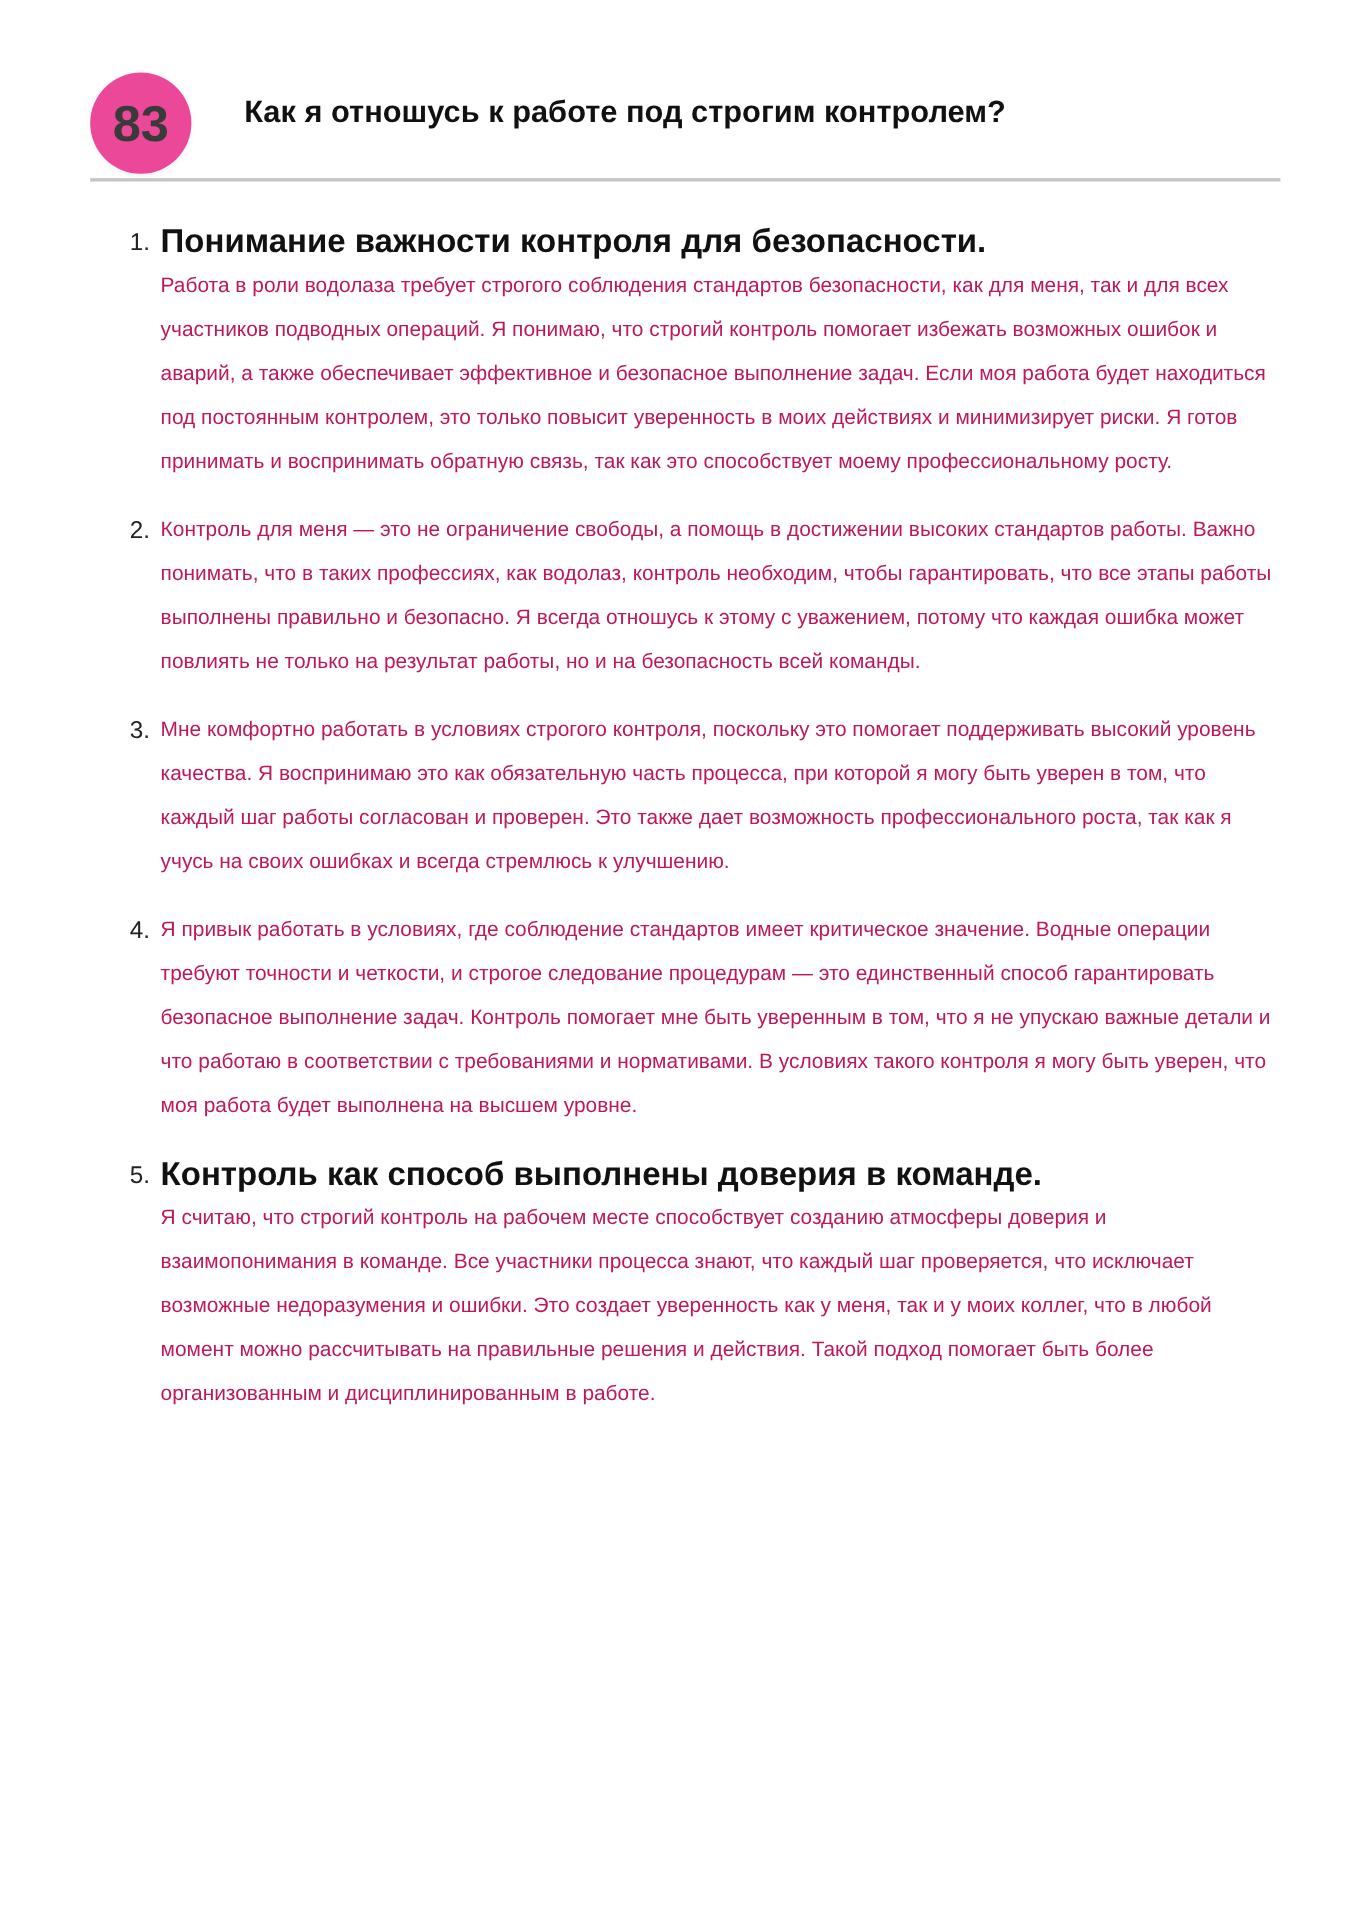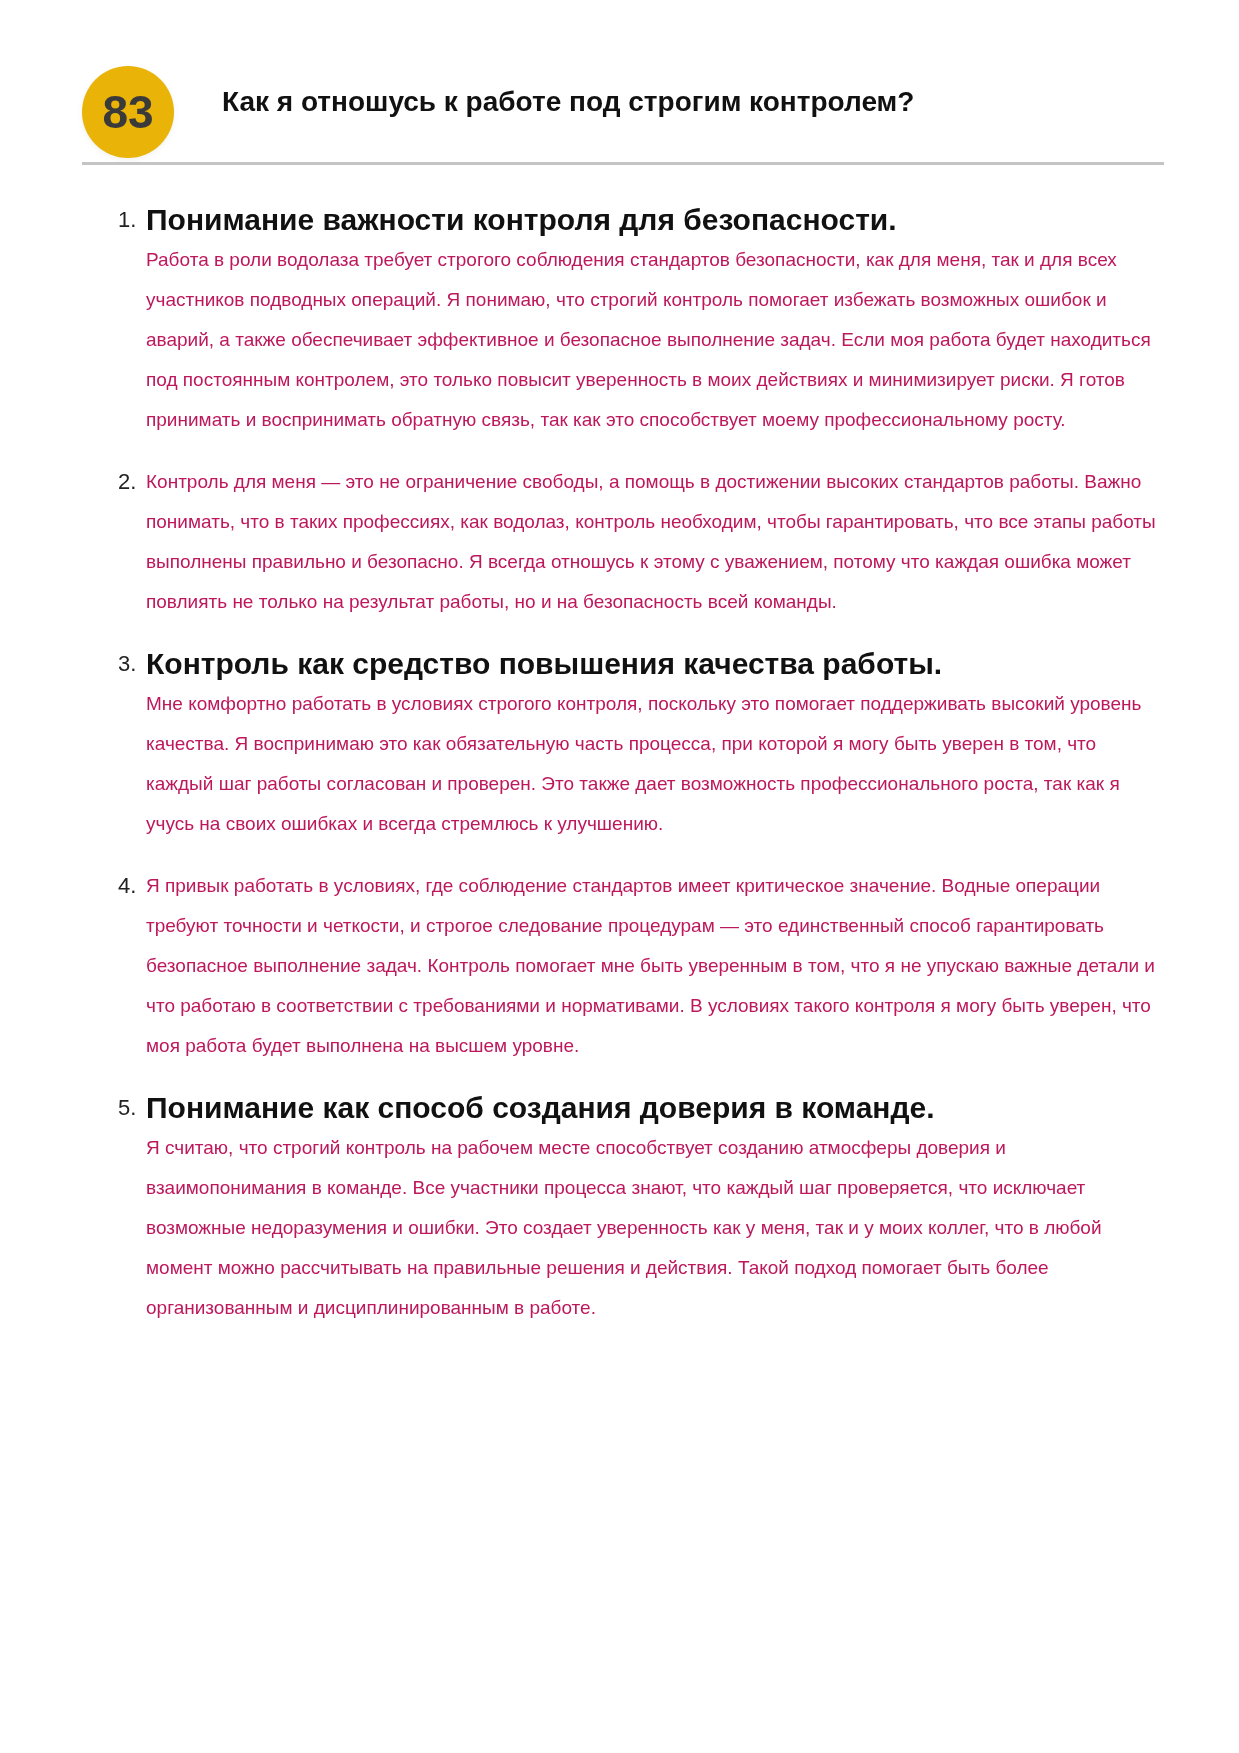--- a/index.html
+++ b/index.html
@@ -1,20 +1,20 @@
 <!DOCTYPE html>
 <html><head>
 <meta charset="utf-8">
 <style>
   html, body { margin: 0; padding: 0; background: #ffffff; }
   body { width: 1239px; height: 1753px; position: relative; overflow: hidden;
          font-family: "Liberation Sans", "DejaVu Sans", sans-serif; color: #222; }
   .header { position: absolute; left: 82px; top: 60px; width: 1082px; height: 103px; }
   .badge { position: absolute; left: 0; top: 6px; width: 92px; height: 92px; border-radius: 50%;
-           background: #eab308; box-shadow: 0 2px 6px rgba(0,0,0,0.06);
+           background: #ec4899; box-shadow: 0 2px 6px rgba(0,0,0,0.06);
            display: flex; align-items: center; justify-content: center;
            font-size: 46px; font-weight: bold; color: #3a3a3a; }
   .title { position: absolute; left: 140px; top: 26px; font-size: 28px; font-weight: bold; color: #111;
            white-space: nowrap; }
   .rule { position: absolute; left: 82px; top: 162px; width: 1082px; height: 3px; background: #c4c4c4; }
   ol.list { position: absolute; left: 146px; top: 200px; width: 1020px; margin: 0; padding: 0; list-style: none; }
   li.item { position: relative; margin-bottom: 22px; }
   .num { position: absolute; left: -28px; top: 0; font-size: 22px; line-height: 40px; color: #222; }
   .heading { font-size: 30px; font-weight: bold; line-height: 40px; color: #111; }
   .body { font-size: 19px; line-height: 40px; color: #be185d; }
@@ -33,25 +33,24 @@
     <span class="num">1.</span>
     <div class="heading">Понимание важности контроля для безопасности.</div>
     <div class="body">Работа в роли водолаза требует строгого соблюдения стандартов безопасности, как для меня, так и для всех участников подводных операций. Я понимаю, что строгий контроль помогает избежать возможных ошибок и аварий, а также обеспечивает эффективное и безопасное выполнение задач. Если моя работа будет находиться под постоянным контролем, это только повысит уверенность в моих действиях и минимизирует риски. Я готов принимать и воспринимать обратную связь, так как это способствует моему профессиональному росту.</div>
   </li>
   <li class="item">
     <span class="num">2.</span>
     <div class="body">Контроль для меня — это не ограничение свободы, а помощь в достижении высоких стандартов работы. Важно понимать, что в таких профессиях, как водолаз, контроль необходим, чтобы гарантировать, что все этапы работы выполнены правильно и безопасно. Я всегда отношусь к этому с уважением, потому что каждая ошибка может повлиять не только на результат работы, но и на безопасность всей команды.</div>
   </li>
   <li class="item">
     <span class="num">3.</span>
-    <div class="heading">Контроль как средство повышения качества работы.</div>
     <div class="body">Мне комфортно работать в условиях строгого контроля, поскольку это помогает поддерживать высокий уровень качества. Я воспринимаю это как обязательную часть процесса, при которой я могу быть уверен в том, что каждый шаг работы согласован и проверен. Это также дает возможность профессионального роста, так как я учусь на своих ошибках и всегда стремлюсь к улучшению.</div>
   </li>
   <li class="item">
     <span class="num">4.</span>
     <div class="body">Я привык работать в условиях, где соблюдение стандартов имеет критическое значение. Водные операции требуют точности и четкости, и строгое следование процедурам — это единственный способ гарантировать безопасное выполнение задач. Контроль помогает мне быть уверенным в том, что я не упускаю важные детали и что работаю в соответствии с требованиями и нормативами. В условиях такого контроля я могу быть уверен, что моя работа будет выполнена на высшем уровне.</div>
   </li>
   <li class="item">
     <span class="num">5.</span>
-    <div class="heading">Понимание как способ создания доверия в команде.</div>
+    <div class="heading">Контроль как способ выполнены доверия в команде.</div>
     <div class="body">Я считаю, что строгий контроль на рабочем месте способствует созданию атмосферы доверия и взаимопонимания в команде. Все участники процесса знают, что каждый шаг проверяется, что исключает возможные недоразумения и ошибки. Это создает уверенность как у меня, так и у моих коллег, что в любой момент можно рассчитывать на правильные решения и действия. Такой подход помогает быть более организованным и дисциплинированным в работе.</div>
   </li>
 </ol>
 
 </body></html>

